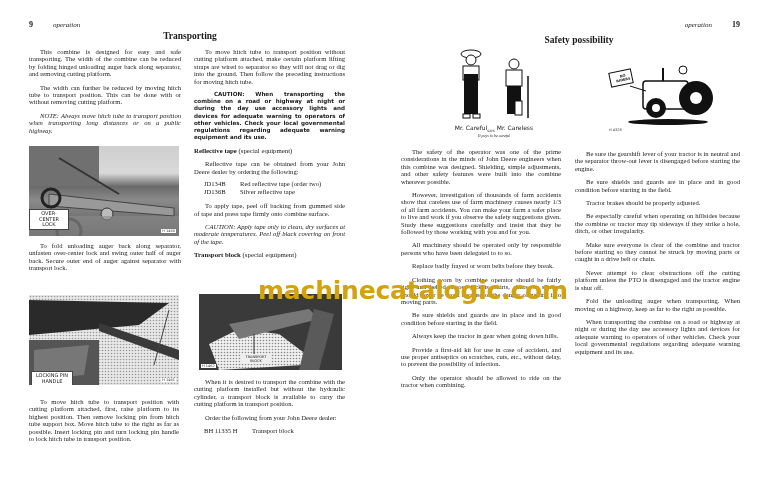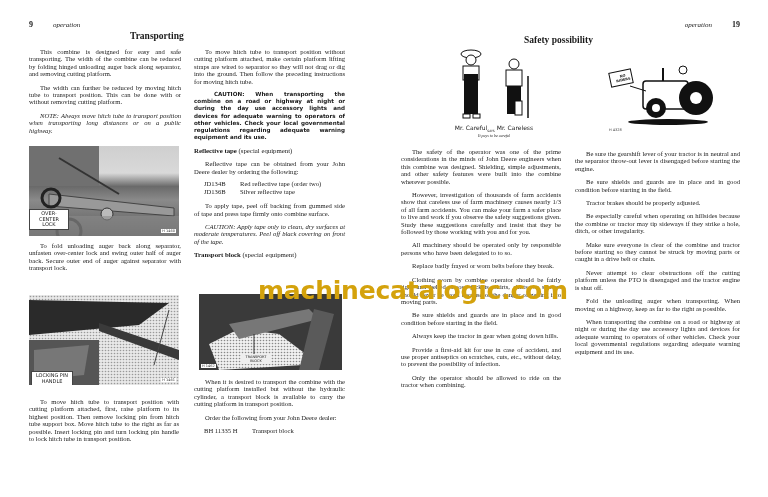--- a/index.html
+++ b/index.html
@@ -4,21 +4,21 @@
 <style>
   html, body { margin:0; padding:0; }
   body { width:768px; height:497px; background:#ffffff; position:relative; overflow:hidden;
          font-family:"DejaVu Serif", serif; color:#1a1a1a; }
   .page { position:absolute; top:0; height:497px; }
   .left-page { left:0; width:384px; }
   .right-page { left:384px; width:384px; }
   .abs { position:absolute; }
   .folio { font-size:8px; font-weight:bold; font-family:"Liberation Serif", serif; }
   .folio i { font-weight:normal; font-style:italic; font-size:7px; margin:0 20px; }
-  .heading { font-family:"Liberation Serif", serif; font-weight:bold; font-size:9.5px; text-align:left; }
+  .heading { font-family:"Liberation Serif", serif; font-weight:bold; font-size:9.5px; text-align:center; }
   .para { font-family:"Liberation Serif", serif; font-size:6.6px; line-height:7.4px; text-align:justify; margin:0; }
   .para.indent { text-indent:11px; }
   .para.note { font-style:italic; }
   .caution { font-family:"DejaVu Sans", sans-serif; font-weight:bold; font-size:5.6px; line-height:7.2px; text-align:justify; }
   .subhead { font-family:"Liberation Serif", serif; font-weight:bold; font-size:6.8px; }
   .subhead span { font-weight:normal; }
   .parts { font-family:"Liberation Serif", serif; font-size:6.6px; line-height:8px; }
   .parts .code { display:inline-block; width:36px; }
   .photo { position:absolute; overflow:hidden; background:#777; }
   .photo-label { position:absolute; background:#fff; color:#222; font-family:"DejaVu Sans", sans-serif;

